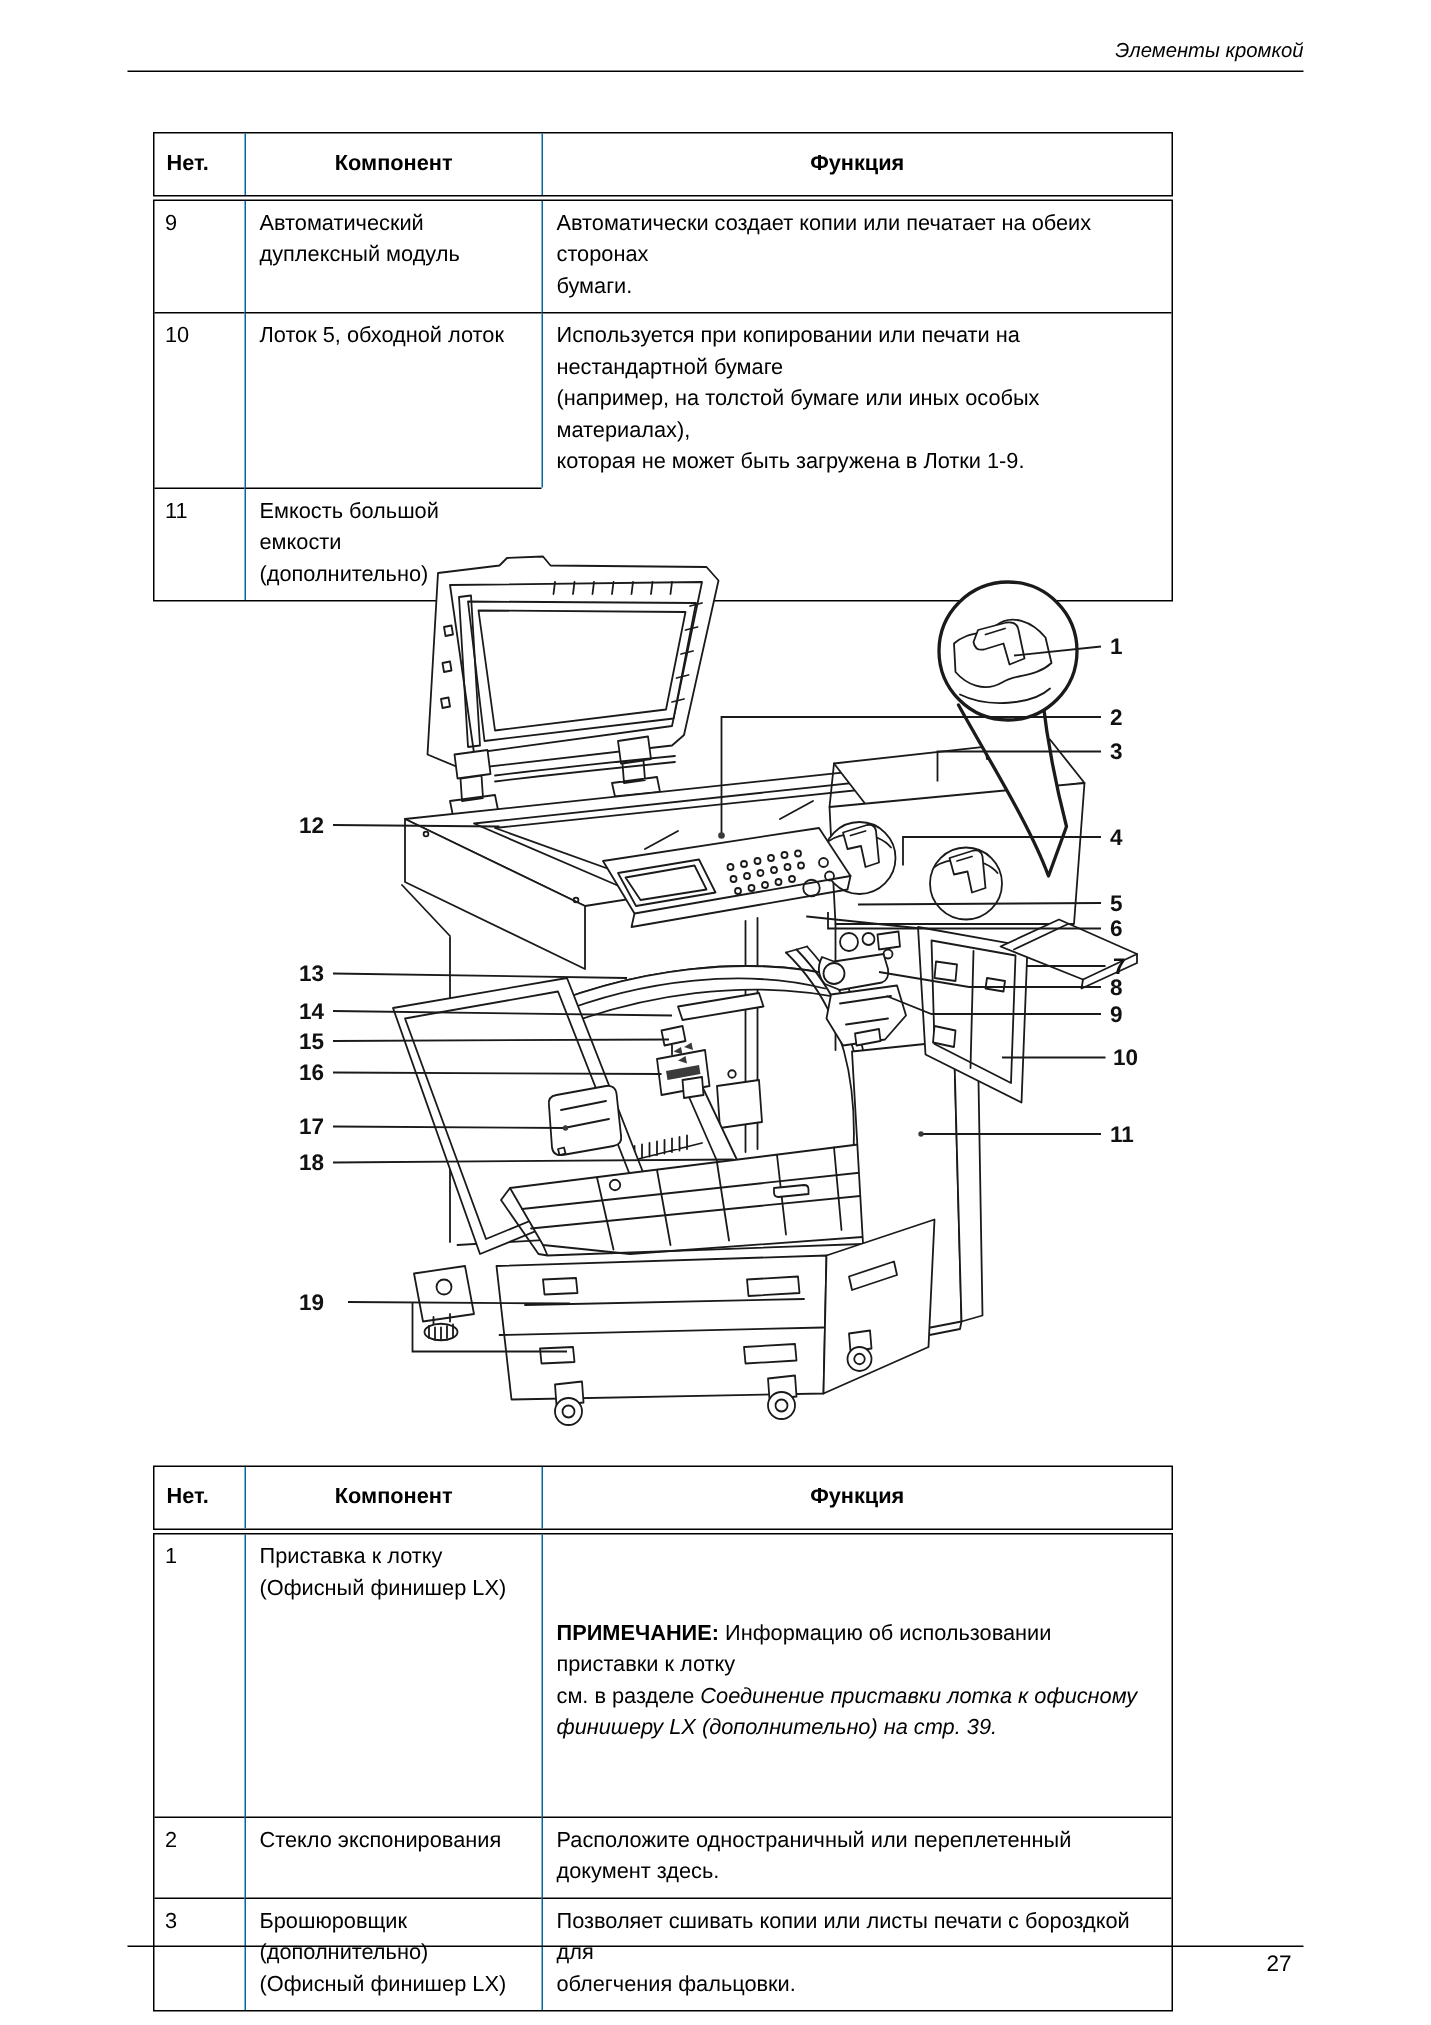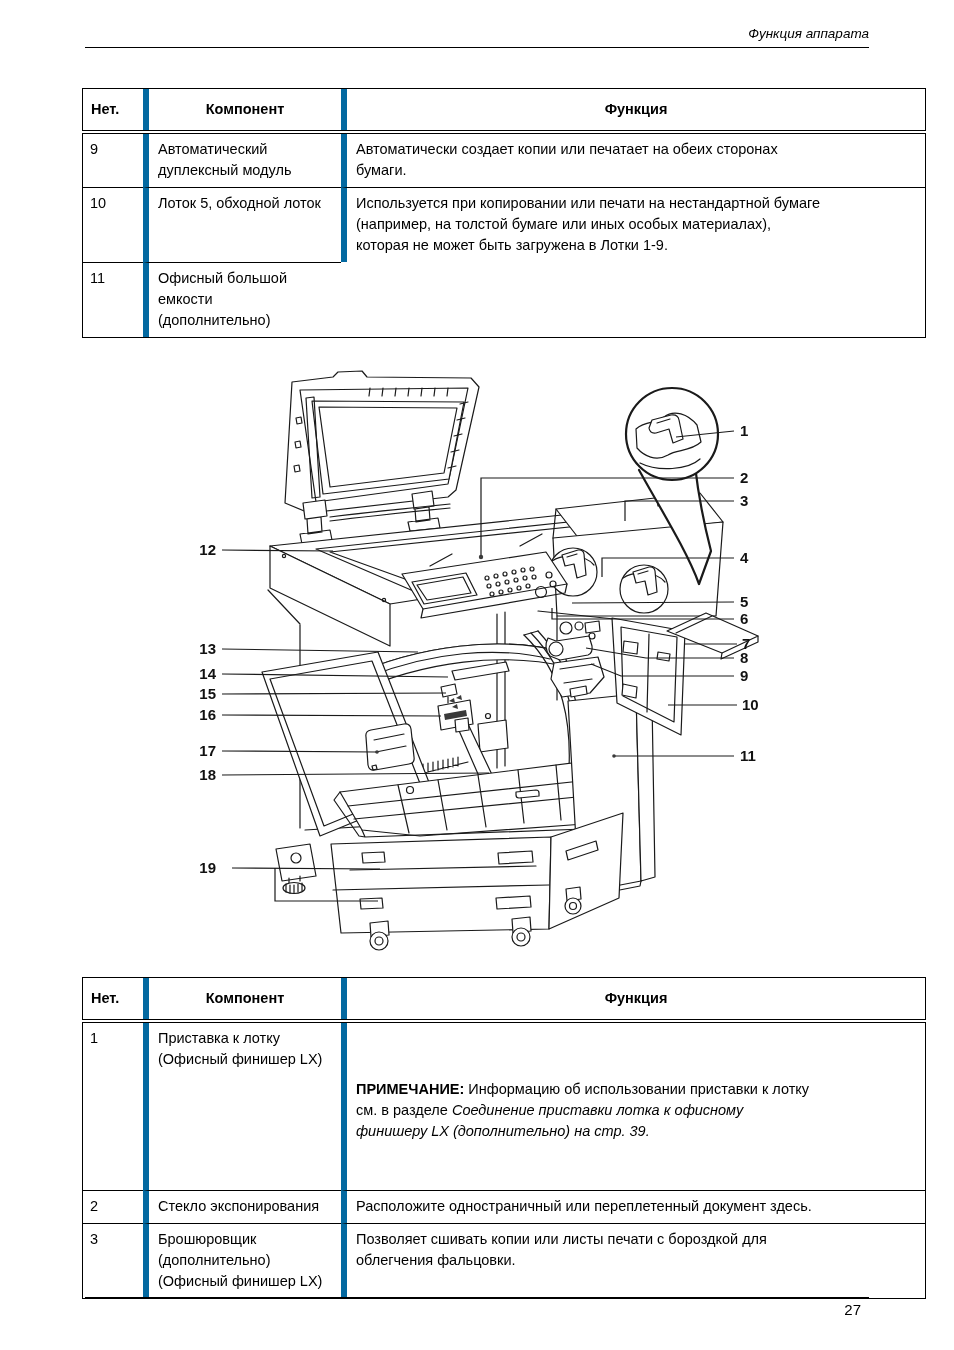--- a/index.html
+++ b/index.html
@@ -8,27 +8,27 @@
     font-family:"Liberation Sans", sans-serif; color:#000;
     -webkit-font-smoothing:antialiased;
   }
   .running-head { position:absolute; top:26px; right:85px; font-size:13.5px; font-style:italic; }
   .rule { position:absolute; left:85px; width:784px; border-top:1.4px solid #000; }
   .rule.top    { top:47px; }
   .rule.bottom { top:1297px; }
   .page-num { position:absolute; top:1301px; right:93px; font-size:15px; }
 
   
-  .tbl { position:absolute; left:82px; width:844px; font-size:14.5px; line-height:21px; }
+  .tbl { position:absolute; left:102px; width:680px; font-size:14.5px; line-height:21px; }
   .tbl .grid { display:grid; grid-template-columns:60px 198px 1fr; }
   .tbl .hbox { border:1.3px solid #000; }
   .tbl .hbox .c { padding:10px 8px; font-weight:bold; text-align:center; }
   .tbl .hbox .c.num { text-align:left; padding-left:8px; }
   .tbl .bbox { border:1.3px solid #000; margin-top:2px; }
-  .tbl .c { border-left:6px solid #0369a1; }
+  .tbl .c { border-left:1px solid #0369a1; }
   .tbl .c:first-child { border-left:none; }
   .tbl .row { display:grid; grid-template-columns:60px 198px 1fr; }
   .tbl .row + .row .c { border-top:1px solid #000; }
   .tbl .bbox .c { padding:5px 9px 6px 9px; white-space:pre-wrap; }
   .tbl .bbox .c.num { padding-left:7px; }
   .note { margin-top:9px; }
   .b { font-weight:bold; }
   .i { font-style:italic; }
 
   
@@ -37,21 +37,21 @@
   .ln  { fill:none;    stroke:#1a1a1a; stroke-width:1.2; stroke-linejoin:round; stroke-linecap:round; }
   .wh  { fill:#ffffff; stroke:#1a1a1a; stroke-width:1.2; stroke-linejoin:round; stroke-linecap:round; }
   .wh2 { fill:#ffffff; stroke:#1a1a1a; stroke-width:2.2; stroke-linejoin:round; stroke-linecap:round; }
   .dk  { fill:#3a3a3a; stroke:none; }
   .leader { fill:none; stroke:#1a1a1a; stroke-width:1.2; }
   .callout-num { font:bold 15px "Liberation Sans",sans-serif; fill:#111; }
 </style>
 </head>
 <body>
 
-<div class="running-head">Функция аппарата</div>
+<div class="running-head">Элементы кромкой</div>
 <div class="rule top"></div>
 
 <div class="tbl" style="top:88px">
   <div class="hbox grid">
     <div class="c num">Нет.</div>
     <div class="c">Компонент</div>
     <div class="c">Функция</div>
   </div>
   <div class="bbox">
     <div class="row">
@@ -63,21 +63,21 @@
     </div>
     <div class="row">
       <div class="c num">10</div>
       <div class="c">Лоток 5, обходной лоток</div>
       <div class="c">Используется при копировании или печати на нестандартной бумаге
 (например, на толстой бумаге или иных особых материалах),
 которая не может быть загружена в Лотки 1-9.</div>
     </div>
     <div class="row">
       <div class="c num">11</div>
-      <div class="c">Офисный большой
+      <div class="c">Емкость большой
 емкости
 (дополнительно)</div>
     </div>
   </div>
 </div>
 
 <svg class="diagram" width="954" height="1350" viewBox="0 0 954 1350">
 
   <g>
     <path class="wh" d="M292,382 L333,377 L338,372 L362,371 L367,377 L471,378 L479,387 L456,490 L448,497 L309,513 L285,503 Z"></path>

